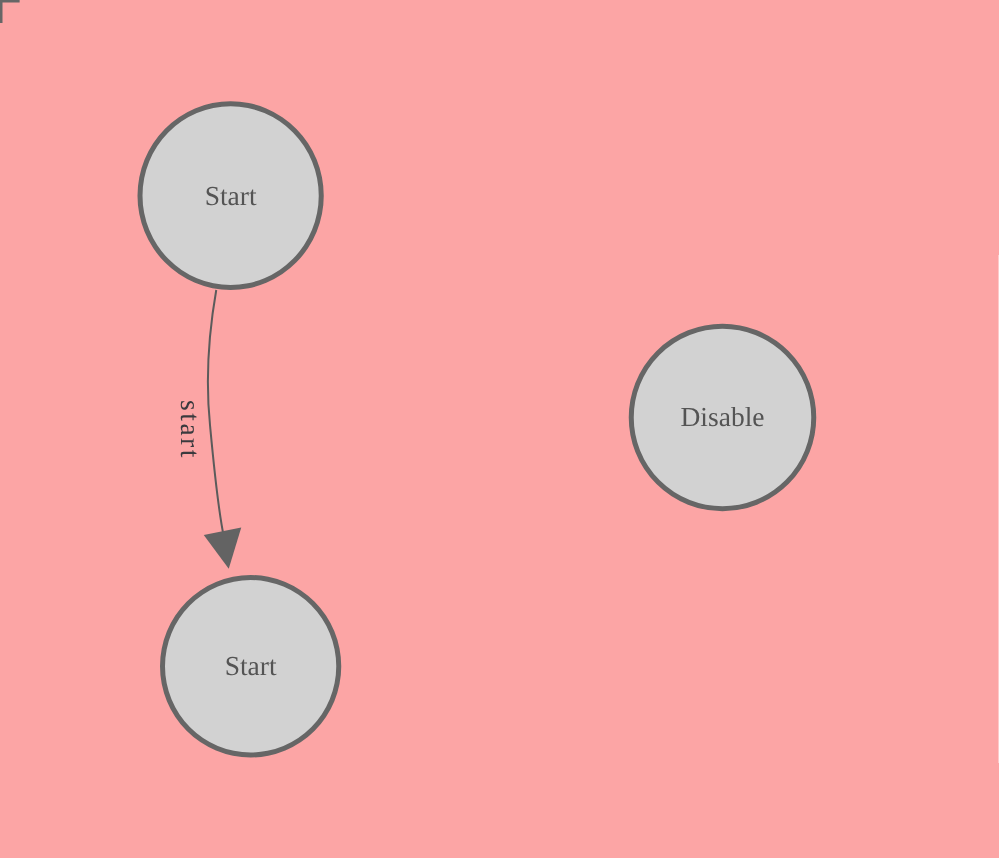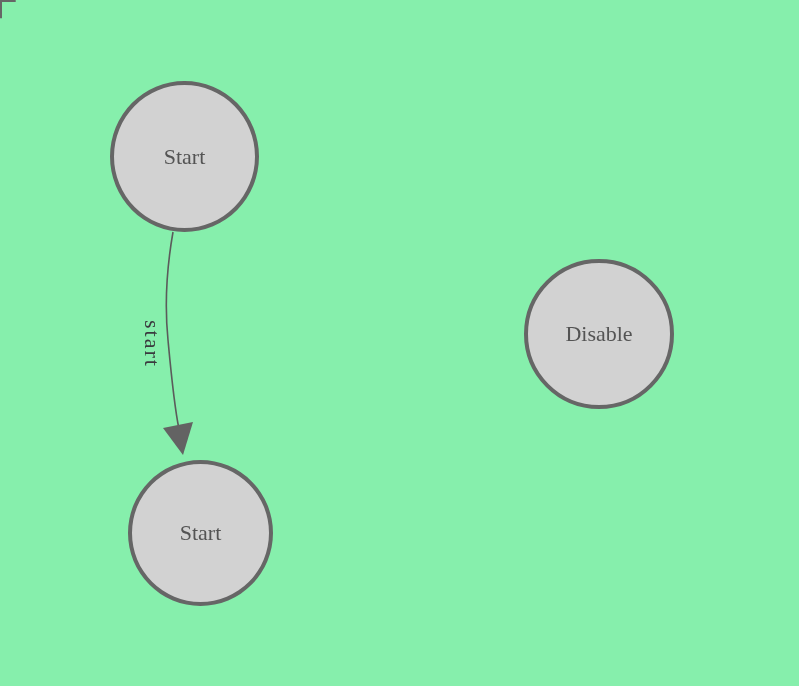--- a/index.html
+++ b/index.html
@@ -9,21 +9,21 @@
     height: 686px;
     background: #ffffff;
     font-family: "Liberation Serif", serif;
     overflow: hidden;
   }
 
   .canvas {
     position: relative;
     width: 799px;
     height: 686px;
-    background: #86efac;
+    background: #fca5a5;
   }
 
   .edge-layer {
     position: absolute;
     left: 0;
     top: 0;
     width: 799px;
     height: 686px;
     pointer-events: none;
   }
@@ -52,21 +52,21 @@
     border-radius: 50%;
     background: #d2d2d2;
     border: 4px solid #666666;
     display: flex;
     align-items: center;
     justify-content: center;
     cursor: default;
   }
   .node-start   { left: 110px; top:  81px; width: 149px; height: 151px; }
   .node-ready   { left: 128px; top: 460px; width: 145px; height: 146px; }
-  .node-disable { left: 524px; top: 259px; width: 150px; height: 150px; }
+  .node-disable { left: 503px; top: 259px; width: 150px; height: 150px; }
 
   .node-label {
     color: #545454;
     font-size: 22px;
     line-height: 1;
     user-select: none;
   }
 
   .edge-label {
     position: absolute;

